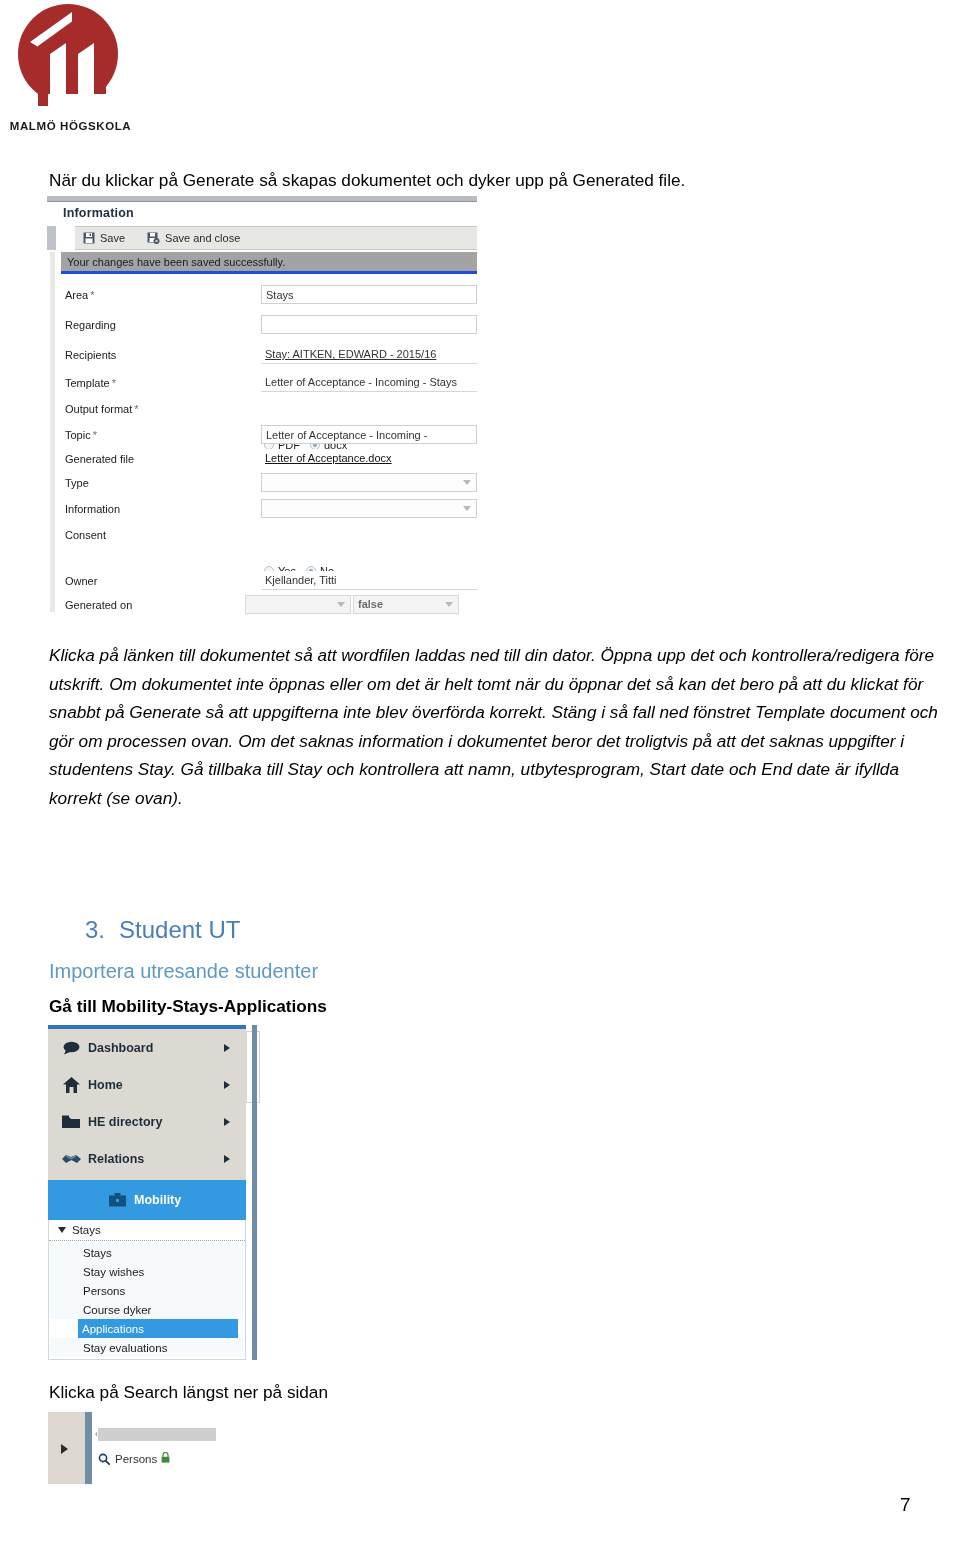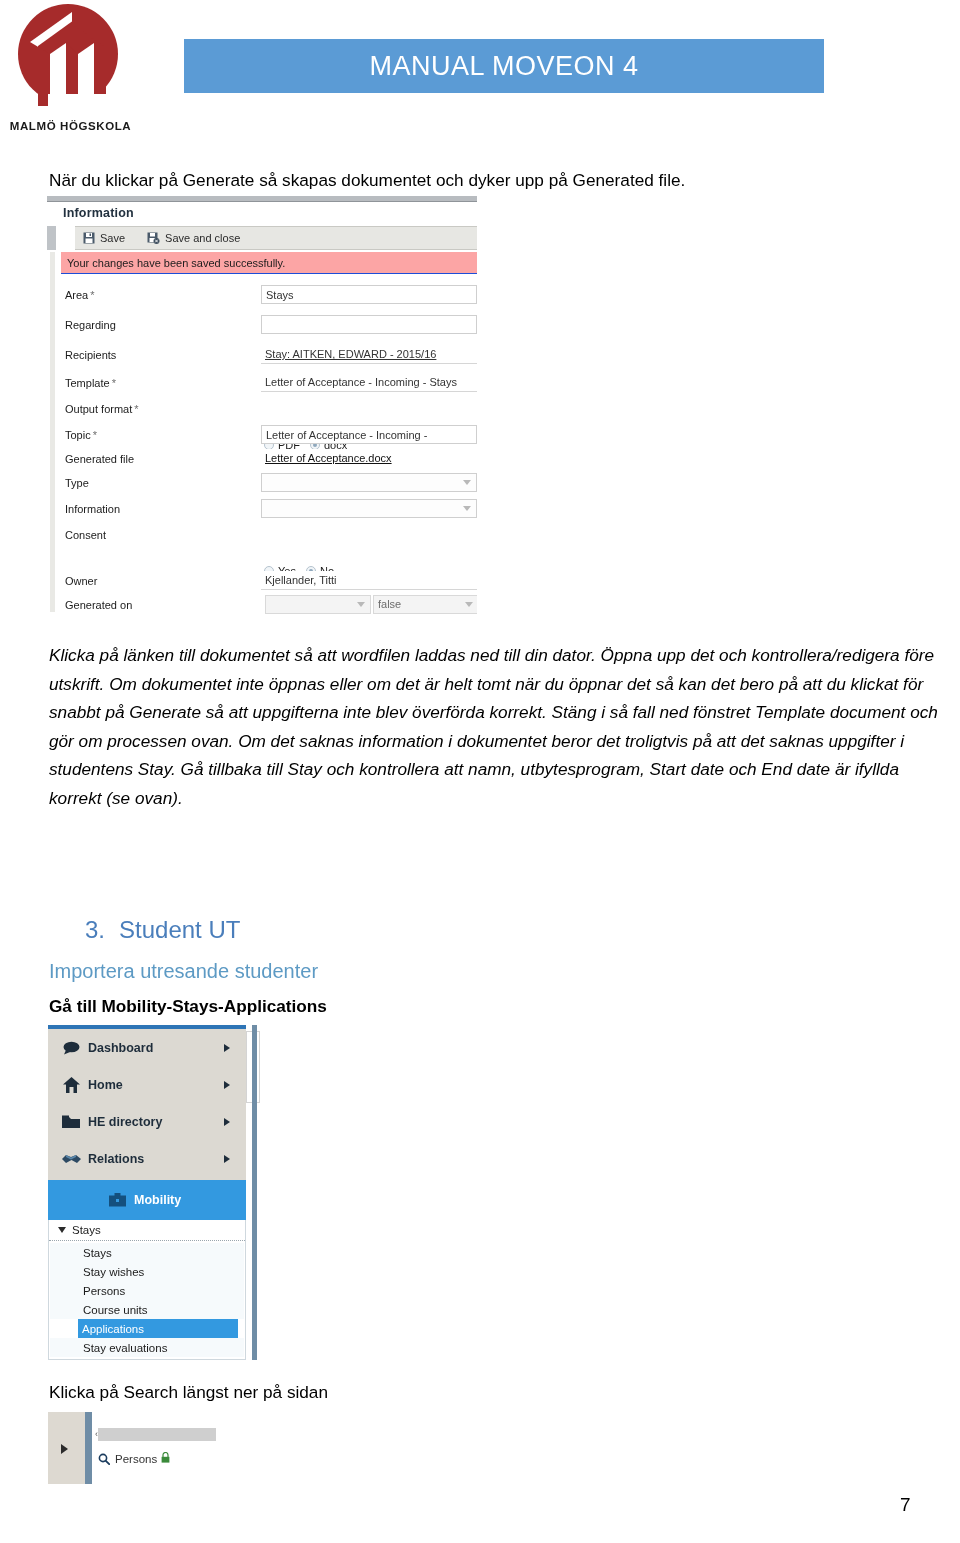--- a/index.html
+++ b/index.html
@@ -80,21 +80,21 @@
     background: #e7e7e3; border-top: 1px solid #c9c9c4; border-bottom: 1px solid #c9c9c4;
     display: flex; align-items: center;
   }
   .fs-leftrail { position: absolute; left: 0px; top: 30px; width: 9px; height: 24px; background: #bfc3c7; }
   .fs-leftstrip { position: absolute; left: 3px; top: 56px; width: 5px; height: 360px; background: #e9e9e5; }
   .tb-btn { display: flex; align-items: center; margin-left: 8px; font-size: 11px; color: #2b2b2b; }
   .tb-btn .lbl { margin-left: 5px; }
   .tb-btn.second { margin-left: 22px; }
   .fs-alert {
     position: absolute; left: 14px; top: 56px; width: 416px; height: 22px;
-    background: #fca5a5; border-bottom: 1px solid #1d4ed8;
+    background: #a3a3a3; border-bottom: 3px solid #1d4ed8;
     display: flex; align-items: center; padding-left: 6px;
     font-size: 11px; color: #1c1c1c;
   }
   .fs-row { position: absolute; left: 14px; height: 25px; width: 416px; }
   .fs-label { position: absolute; left: 4px; top: 5px; font-size: 11px; color: #1b1b1b; }
   .fs-label .req { color: #6e6e6e; margin-left: 2px; }
   .fs-input {
     position: absolute; left: 200px; top: 1px; width: 216px; height: 19px;
     border: 1px solid #cfcfcf; background: #fff; font-size: 11px; color: #333;
     padding: 2px 4px; line-height: 15px; overflow: hidden; white-space: nowrap;
@@ -111,21 +111,21 @@
   .fs-radio-group { position: absolute; left: 203px; top: 3px; display: flex; align-items: center; font-size: 11px; color: #1b1b1b; margin-top: 38px; }
   .radio-dot {
     width: 10px; height: 10px; border-radius: 50%; border: 1px solid #b5c3ce;
     background: #f1f5f8; display: inline-block; margin-right: 4px; position: relative;
   }
   .radio-dot.on::after {
     content: ""; position: absolute; left: 2px; top: 2px; width: 4px; height: 4px;
     border-radius: 50%; background: #8fa8bd;
   }
   .radio-opt { display: flex; align-items: center; margin-right: 10px; }
-  .fs-split { position: absolute; left: 204px; top: 1px; display: flex; }
+  .fs-split { position: absolute; left: 184px; top: 1px; display: flex; font-weight: bold; }
   .fs-split .half {
     width: 106px; height: 19px; border: 1px solid #d9d9d9; background: #f4f4f4;
     position: relative; font-size: 11px; color: #8c8c8c; padding: 2px 4px;
   }
   .fs-split .half.second { margin-left: 2px; color: #6d6d6d; }
 
   
   .nav-shot {
     position: absolute; left: 48px; top: 1025px; width: 216px; height: 335px;
     font-family: "Liberation Sans", sans-serif; overflow: hidden;
@@ -200,23 +200,20 @@
       <path d="M36 52 L52 41 L52 96 L36 96 Z" fill="#ffffff"></path>
       <path d="M58 22 L92 46 L92 104 L58 104 Z" fill="#a62b2b"></path>
       <path d="M64 52 L80 41 L80 96 L64 96 Z" fill="#ffffff"></path>
       <path d="M52 41 L64 52 L64 96 L52 96 Z" fill="#a62b2b"></path>
       <path d="M14 92 L96 92 L96 112 L14 112 Z" fill="#ffffff"></path>
       <path d="M24 44 L24 104 L34 104 L34 51 Z" fill="#a62b2b"></path>
     </svg>
     <div class="logo-caption">MALMÖ HÖGSKOLA</div>
   </div>
 
-  <div class="title-banner">
-    <span class="title-text">MANUAL MOVEON 4</span>
-  </div>
 </div>
 
 <div class="intro-line">När du klickar på Generate så skapas dokumentet och dyker upp på Generated file.</div>
 
 <div class="form-shot">
   <div class="fs-topbar"></div>
   <div class="fs-topbar-edge"></div>
   <div class="fs-title">Information</div>
   <div class="fs-leftrail"></div>
   <div class="fs-leftstrip"></div>
@@ -425,21 +422,21 @@
   </div>
 
   <div class="nav-sub-panel">
     <div class="sub-header">
       <span class="tri"></span>
       <span>Stays</span>
     </div>
     <div class="sub-item" style="top:23px;">Stays</div>
     <div class="sub-item" style="top:42px;">Stay wishes</div>
     <div class="sub-item" style="top:61px;">Persons</div>
-    <div class="sub-item" style="top:80px;">Course units</div>
+    <div class="sub-item" style="top:80px;">Course dyker</div>
     <div class="sub-item selected" style="top:99px;">Applications</div>
     <div class="sub-item" style="top:118px;">Stay evaluations</div>
   </div>
 </div>
 
 <div class="search-caption">Klicka på Search längst ner på sidan</div>
 
 <div class="search-shot">
   <div class="ss-leftpane"></div>
   <div class="ss-arrow"></div>

